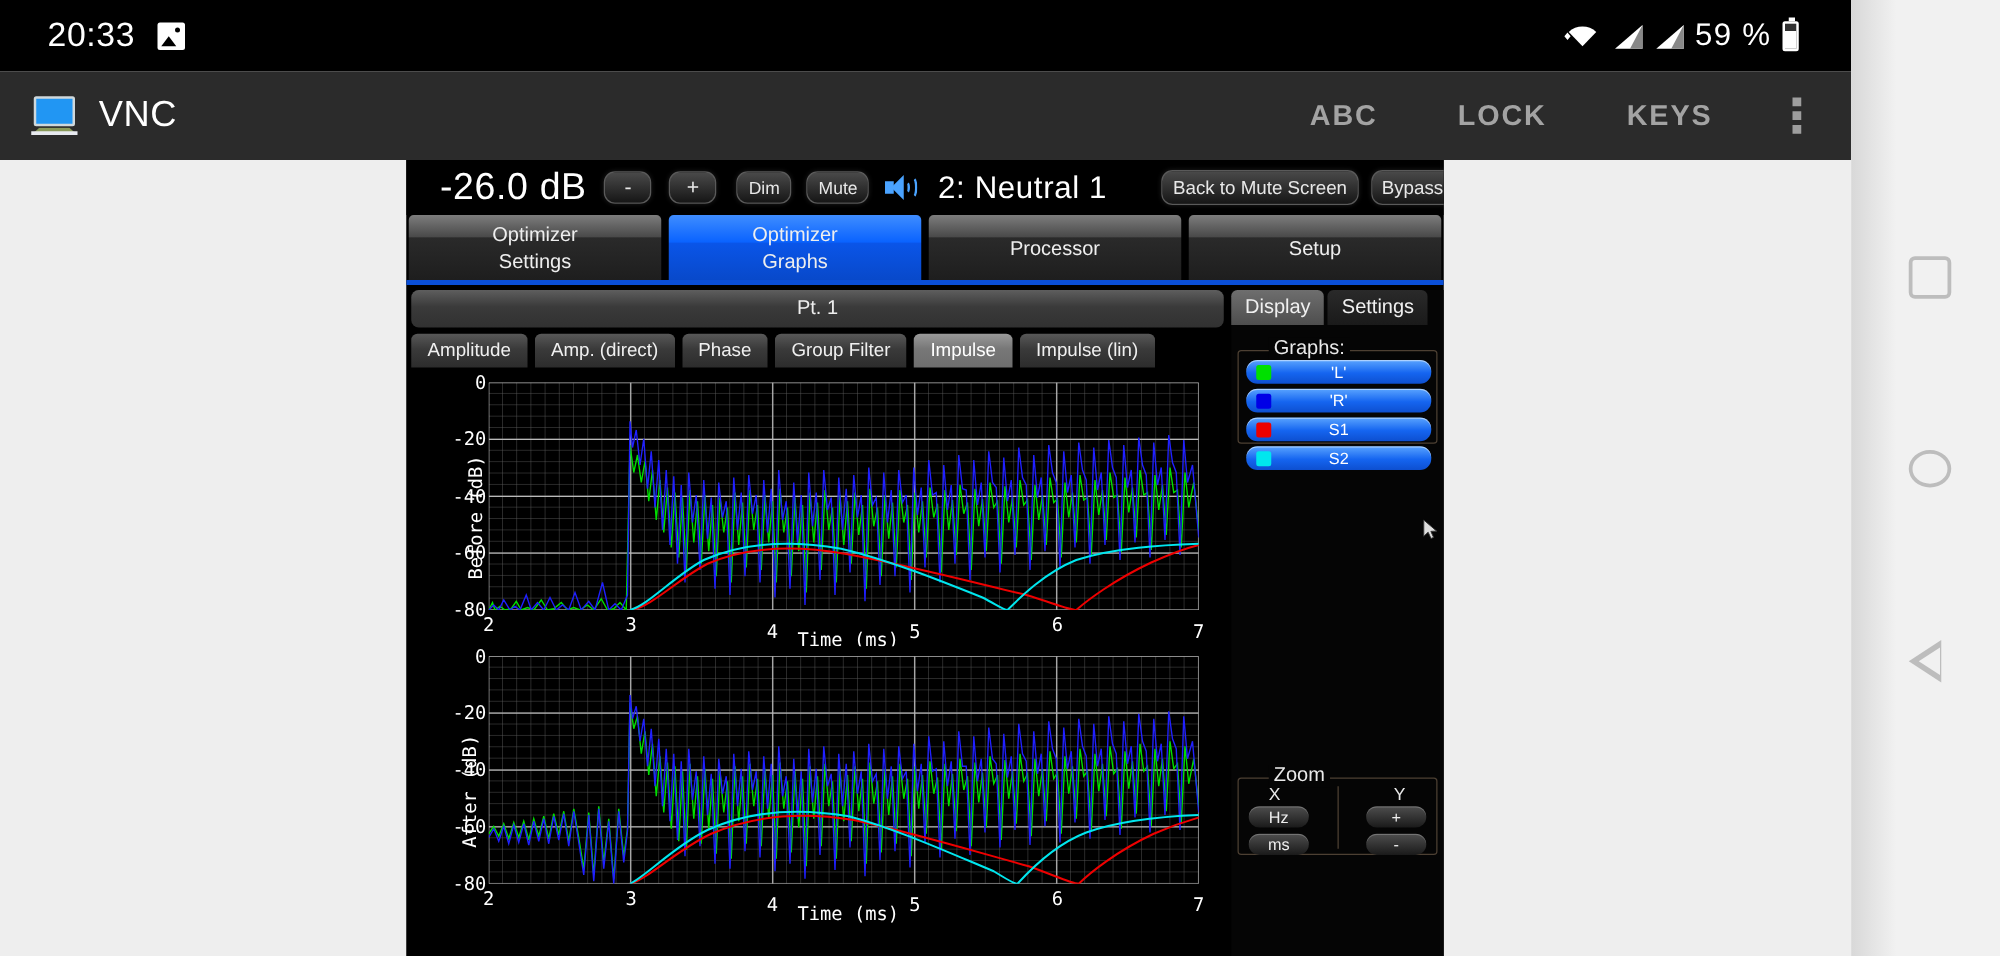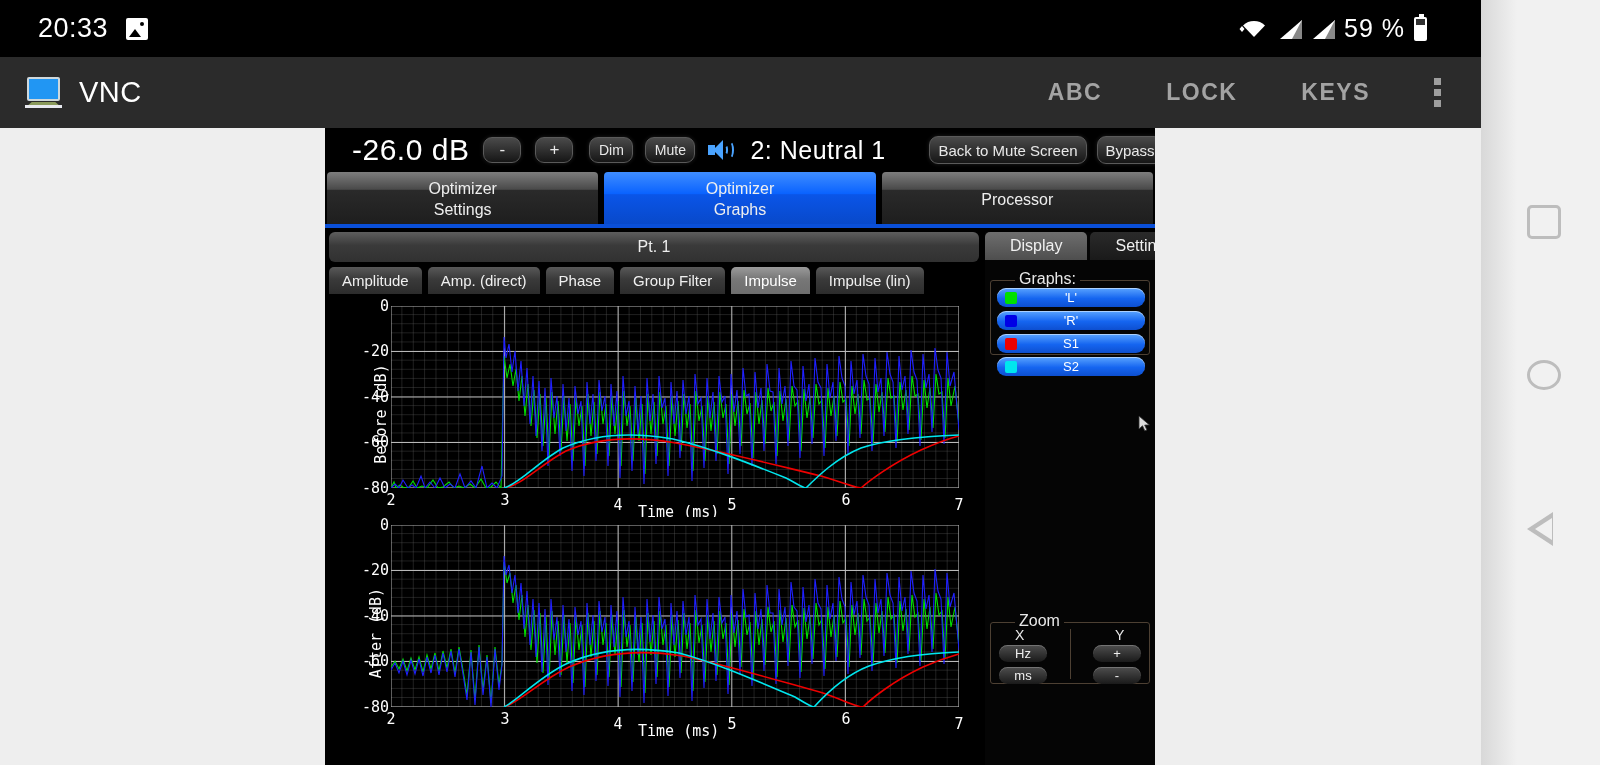--- a/index.html
+++ b/index.html
@@ -10,21 +10,21 @@
   #statusbar{position:absolute;left:0;top:0;width:1481px;height:57px;background:#000;
              display:flex;align-items:center;color:#fff;}
   #sb-clock{font-size:27px;margin-left:38px;letter-spacing:.5px;font-weight:400;}
   #sb-photo{width:22px;height:22px;margin-left:18px;background:#fff;border-radius:2px;
             position:relative;}
   #sb-photo:after{content:"";position:absolute;left:3px;bottom:3px;width:0;height:0;
             border-left:6px solid transparent;border-right:6px solid transparent;
             border-bottom:8px solid #000;}
   #sb-photo:before{content:"";position:absolute;right:4px;top:4px;width:4px;height:4px;
             background:#000;border-radius:50%;}
-  #sb-right{margin-left:auto;display:flex;align-items:center;gap:9px;margin-right:54px;}
+  #sb-right{margin-left:auto;display:flex;align-items:center;gap:9px;margin-right:42px;}
   .sig{width:24px;height:20px;position:relative;}
   .sig i{position:absolute;right:0;bottom:0;width:0;height:0;
          border-left:22px solid transparent;border-bottom:19px solid #fff;}
   .sig u{position:absolute;right:0;bottom:0;width:0;height:0;
          border-left:10px solid transparent;border-bottom:19px solid #888;}
   #sb-batt-txt{font-size:25px;letter-spacing:1px;}
   #sb-batt{width:13px;height:24px;border:2px solid #fff;border-radius:2px;position:relative;
            background:linear-gradient(#303030 0 30%,#fff 30% 100%);}
   #sb-batt:before{content:"";position:absolute;left:3px;top:-5px;width:5px;height:3px;background:#fff;}
 
@@ -98,21 +98,21 @@
   
   #gtabs{position:absolute;left:4px;top:139px;display:flex;gap:6px;}
   .gtab{height:27px;border-radius:5px 5px 0 0;padding:0 13px;color:#f0f0f0;font-size:15px;
         display:flex;align-items:center;
         background:linear-gradient(#585858,#3a3a3a 45%,#2c2c2c);}
   .gtab.active{background:linear-gradient(#9a9a9a,#777 45%,#6e6e6e);color:#fff;}
 
   
   #sidepanel{position:absolute;left:660px;top:104px;width:170px;height:533px;background:#050505;}
   #sidetabs{position:absolute;left:0;top:0;display:flex;gap:3px;}
-  .stab{height:28px;padding:0 25px;color:#f0f0f0;font-size:16px;display:flex;align-items:center;
+  .stab{height:28px;padding:0 11px;color:#f0f0f0;font-size:16px;display:flex;align-items:center;
         border-radius:5px 5px 0 0;background:linear-gradient(#2a2a2a,#1a1a1a);}
   .stab.active{background:linear-gradient(#6e6e6e,#4e4e4e);}
   .fieldset{position:absolute;left:5px;width:160px;border:1px solid #4d4033;border-radius:3px;}
   .fslabel{position:absolute;left:24px;top:-11px;background:#050505;padding:0 4px;
            color:#e9e9e9;font-size:16px;}
   #fs-graphs{top:48px;height:75px;}
   #fs-frames{top:243px;height:68px;}
   #fs-zoom{top:390px;height:62px;}
   .gbtn{position:absolute;left:6px;width:148px;height:19px;border-radius:9px;
         background:linear-gradient(#5aa4ff,#1565f0 55%,#0d4fd0);color:#fff;font-size:13px;
@@ -210,20 +210,23 @@
     <div class="mtab">
       <span>Optimizer</span>
       <span>Settings</span>
     </div>
     <div class="mtab active">
       <span>Optimizer</span>
       <span>Graphs</span>
     </div>
     <div class="mtab">
       <span>Processor</span>
+    </div>
+    <div class="mtab">
+      <span>Setup</span>
     </div>
   </div>
   <div id="maintabs-underline"></div>
 
   <div id="ptbar">Pt. 1</div>
 
   <div id="gtabs">
     <div class="gtab">Amplitude</div>
     <div class="gtab">Amp. (direct)</div>
     <div class="gtab">Phase</div>

